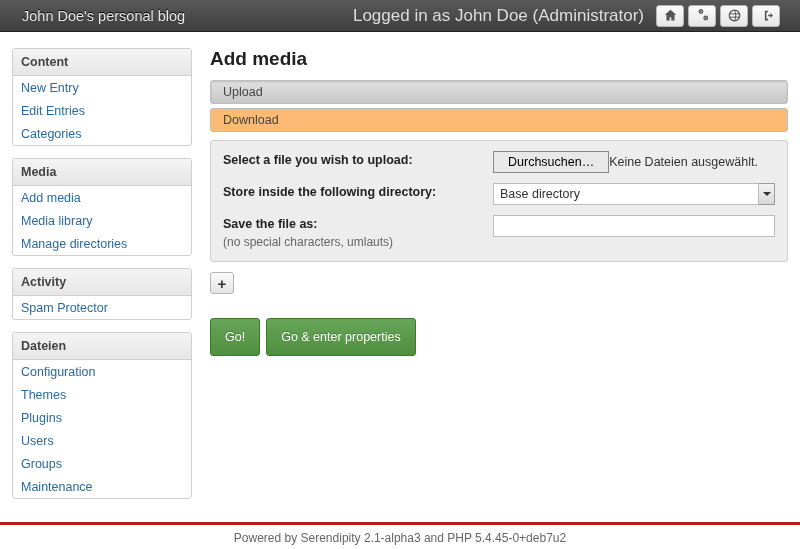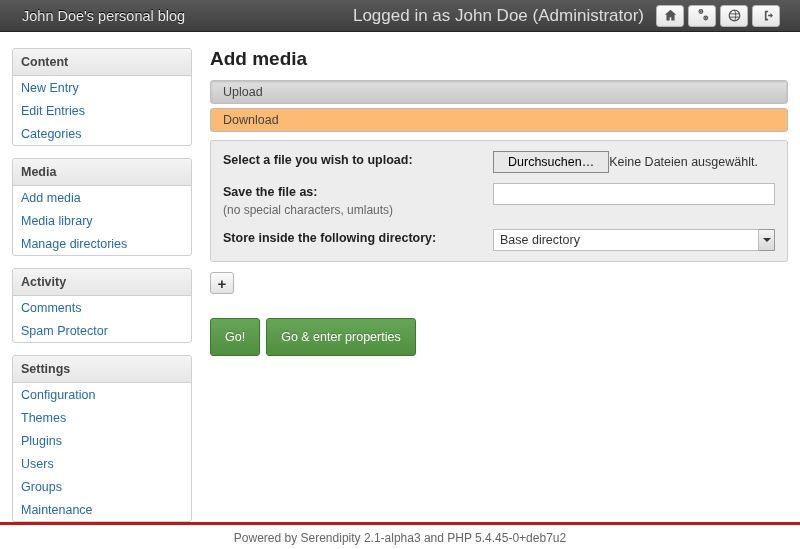--- a/index.html
+++ b/index.html
@@ -98,27 +98,26 @@
       <ul>
         <li><a href="#">Add media</a></li>
         <li><a href="#">Media library</a></li>
         <li><a href="#">Manage directories</a></li>
       </ul>
     </div>
 
     <div class="nav-section">
       <h3>Activity</h3>
       <ul>
-        <li><a href="#">Comments</a></li>
         <li><a href="#">Spam Protector</a></li>
       </ul>
     </div>
 
     <div class="nav-section">
-      <h3>Settings</h3>
+      <h3>Dateien</h3>
       <ul>
         <li><a href="#">Configuration</a></li>
         <li><a href="#">Themes</a></li>
         <li><a href="#">Plugins</a></li>
         <li><a href="#">Users</a></li>
         <li><a href="#">Groups</a></li>
         <li><a href="#">Maintenance</a></li>
       </ul>
     </div>
 
@@ -134,41 +133,41 @@
 
     <div class="upload-box">
       <div class="form-row">
         <div class="form-label">Select a file you wish to upload:</div>
         <div class="form-control">
           <button class="file-btn">Durchsuchen…</button>
           <span class="file-status">Keine Dateien ausgewählt.</span>
         </div>
       </div>
       <div class="form-row">
-        <div class="form-label">
-          <span>Save the file as:</span>
-          <span class="hint">(no special characters, umlauts)</span>
-        </div>
-        <div class="form-control">
-          <input class="text-input" type="text" value="" style="">
-        </div>
-      </div>
-      <div class="form-row">
         <div class="form-label">Store inside the following directory:</div>
         <div class="form-control">
           <div class="select-wrap">
             <div class="select">
               <span>Base directory</span>
             </div>
             <div class="select-btn">
               <svg viewBox="0 0 8 8">
                   <path d="M0 2l4 4 4-4z"></path>
                 </svg>
             </div>
           </div>
+        </div>
+      </div>
+      <div class="form-row">
+        <div class="form-label">
+          <span>Save the file as:</span>
+          <span class="hint">(no special characters, umlauts)</span>
+        </div>
+        <div class="form-control">
+          <input class="text-input" type="text" value="" style="">
         </div>
       </div>
     </div>
 
     <div class="add-btn">+</div>
 
     <div class="action-row">
       <button class="btn-green">Go!</button>
       <button class="btn-green">Go &amp; enter properties</button>
     </div>

